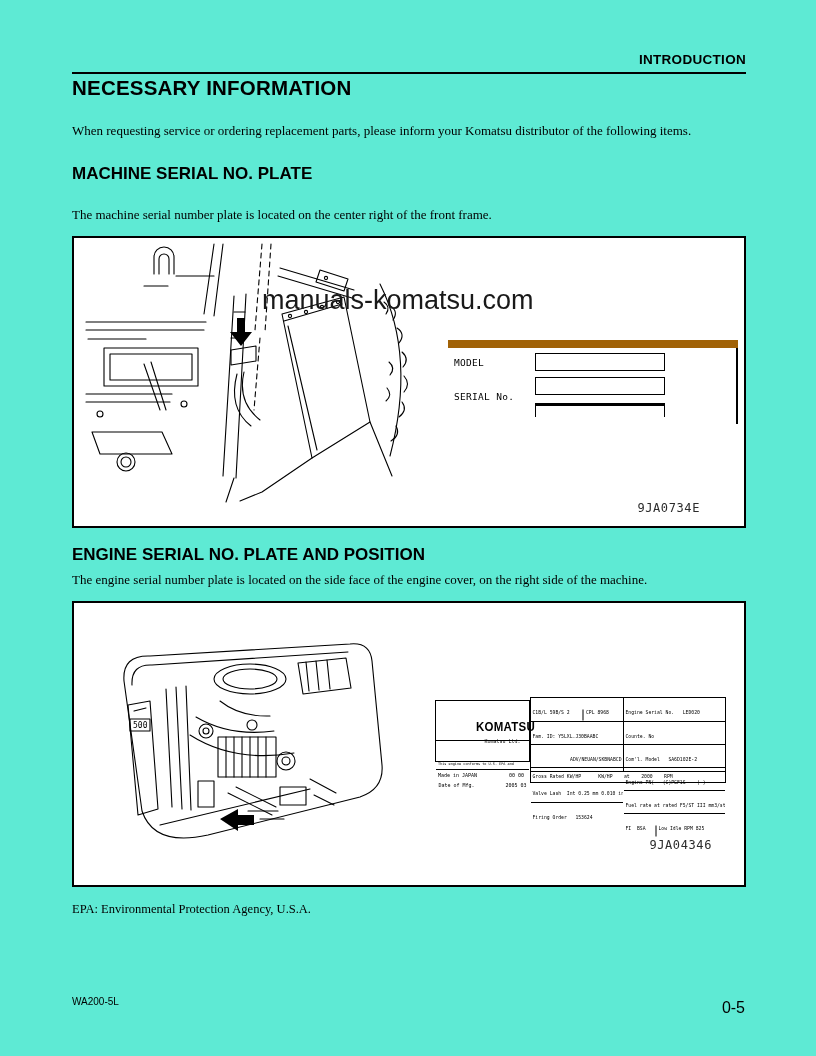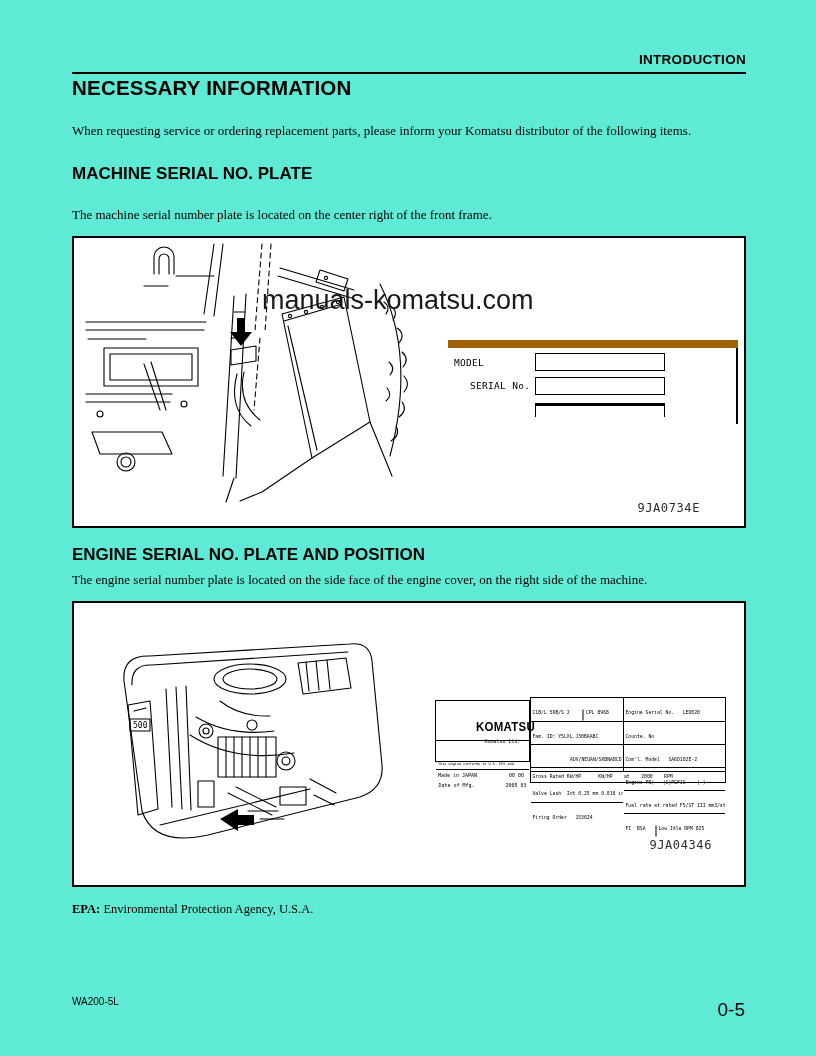--- a/index.html
+++ b/index.html
@@ -47,21 +47,21 @@
     font-family:"Liberation Sans", sans-serif; font-size:27px; color:#191919;
   }
 
   
   .plate1 { position:absolute; left:374px; top:102px; width:290px; height:80px;
             border-top:8px solid #a16207; z-index:2; background:transparent; }
   .p1-vline { position:absolute; right:0; top:0; height:76px; border-right:2px solid #000; }
   .p1-label { position:absolute; left:6px; font-family:"DejaVu Sans Mono", monospace;
               font-size:9.5px; letter-spacing:0.3px; }
   .p1-label.l1 { top:9px; }
-  .p1-label.l2 { top:32px;margin-left:16px; }
+  .p1-label.l2 { top:43px; }
   .p1-box { position:absolute; left:87px; width:130px; height:18px;
             border:1.5px solid #000; background:#fff; }
   .p1-box.b1 { top:5px; }
   .p1-box.b2 { top:29px; }
   .p1-box.b3 { top:55px; height:14px; border-top:3.5px solid #000; border-bottom:none; }
 
   
   .ep-outer { position:absolute; left:360px; top:94px; width:292px; height:90px; z-index:2; }
   .ep { width:584px; height:180px; transform:scale(0.5); transform-origin:0 0; position:relative;
         font-family:"DejaVu Sans Mono", monospace; font-size:9.5px; line-height:11px;
@@ -86,26 +86,26 @@
   .m1a { width:102px; border-right:2px solid #000; }
   .m1b { padding-left:5px; }
   .m3 { text-align:right; }
   .r6 { display:flex; }
   .r6a { width:62px; border-right:2px solid #000; }
   .r6b { padding-left:4px; }
   .epbottom { position:absolute; left:0; top:146px; width:388px; height:22px;
               border-top:2px solid #000; padding:2px 3px; overflow:hidden; }
 
   .epa { margin-top:15px; font-size:12.5px; }
-  .epa b { font-weight:bold; }
+  .epa b { font-weight:normal; }
 
   .footer-model { position:absolute; left:72px; top:996px;
     font-family:"Liberation Sans", sans-serif; font-size:10px; }
   .footer-page { position:absolute; right:71px; top:999px;
-    font-family:"Liberation Sans", sans-serif; font-size:19px; }
+    font-family:"Liberation Sans", sans-serif; font-size:16px; }
 </style>
 </head>
 <body>
 
 <div class="page">
   <div class="content">
 
     <div class="hdr">
       <span>INTRODUCTION</span>
     </div>

